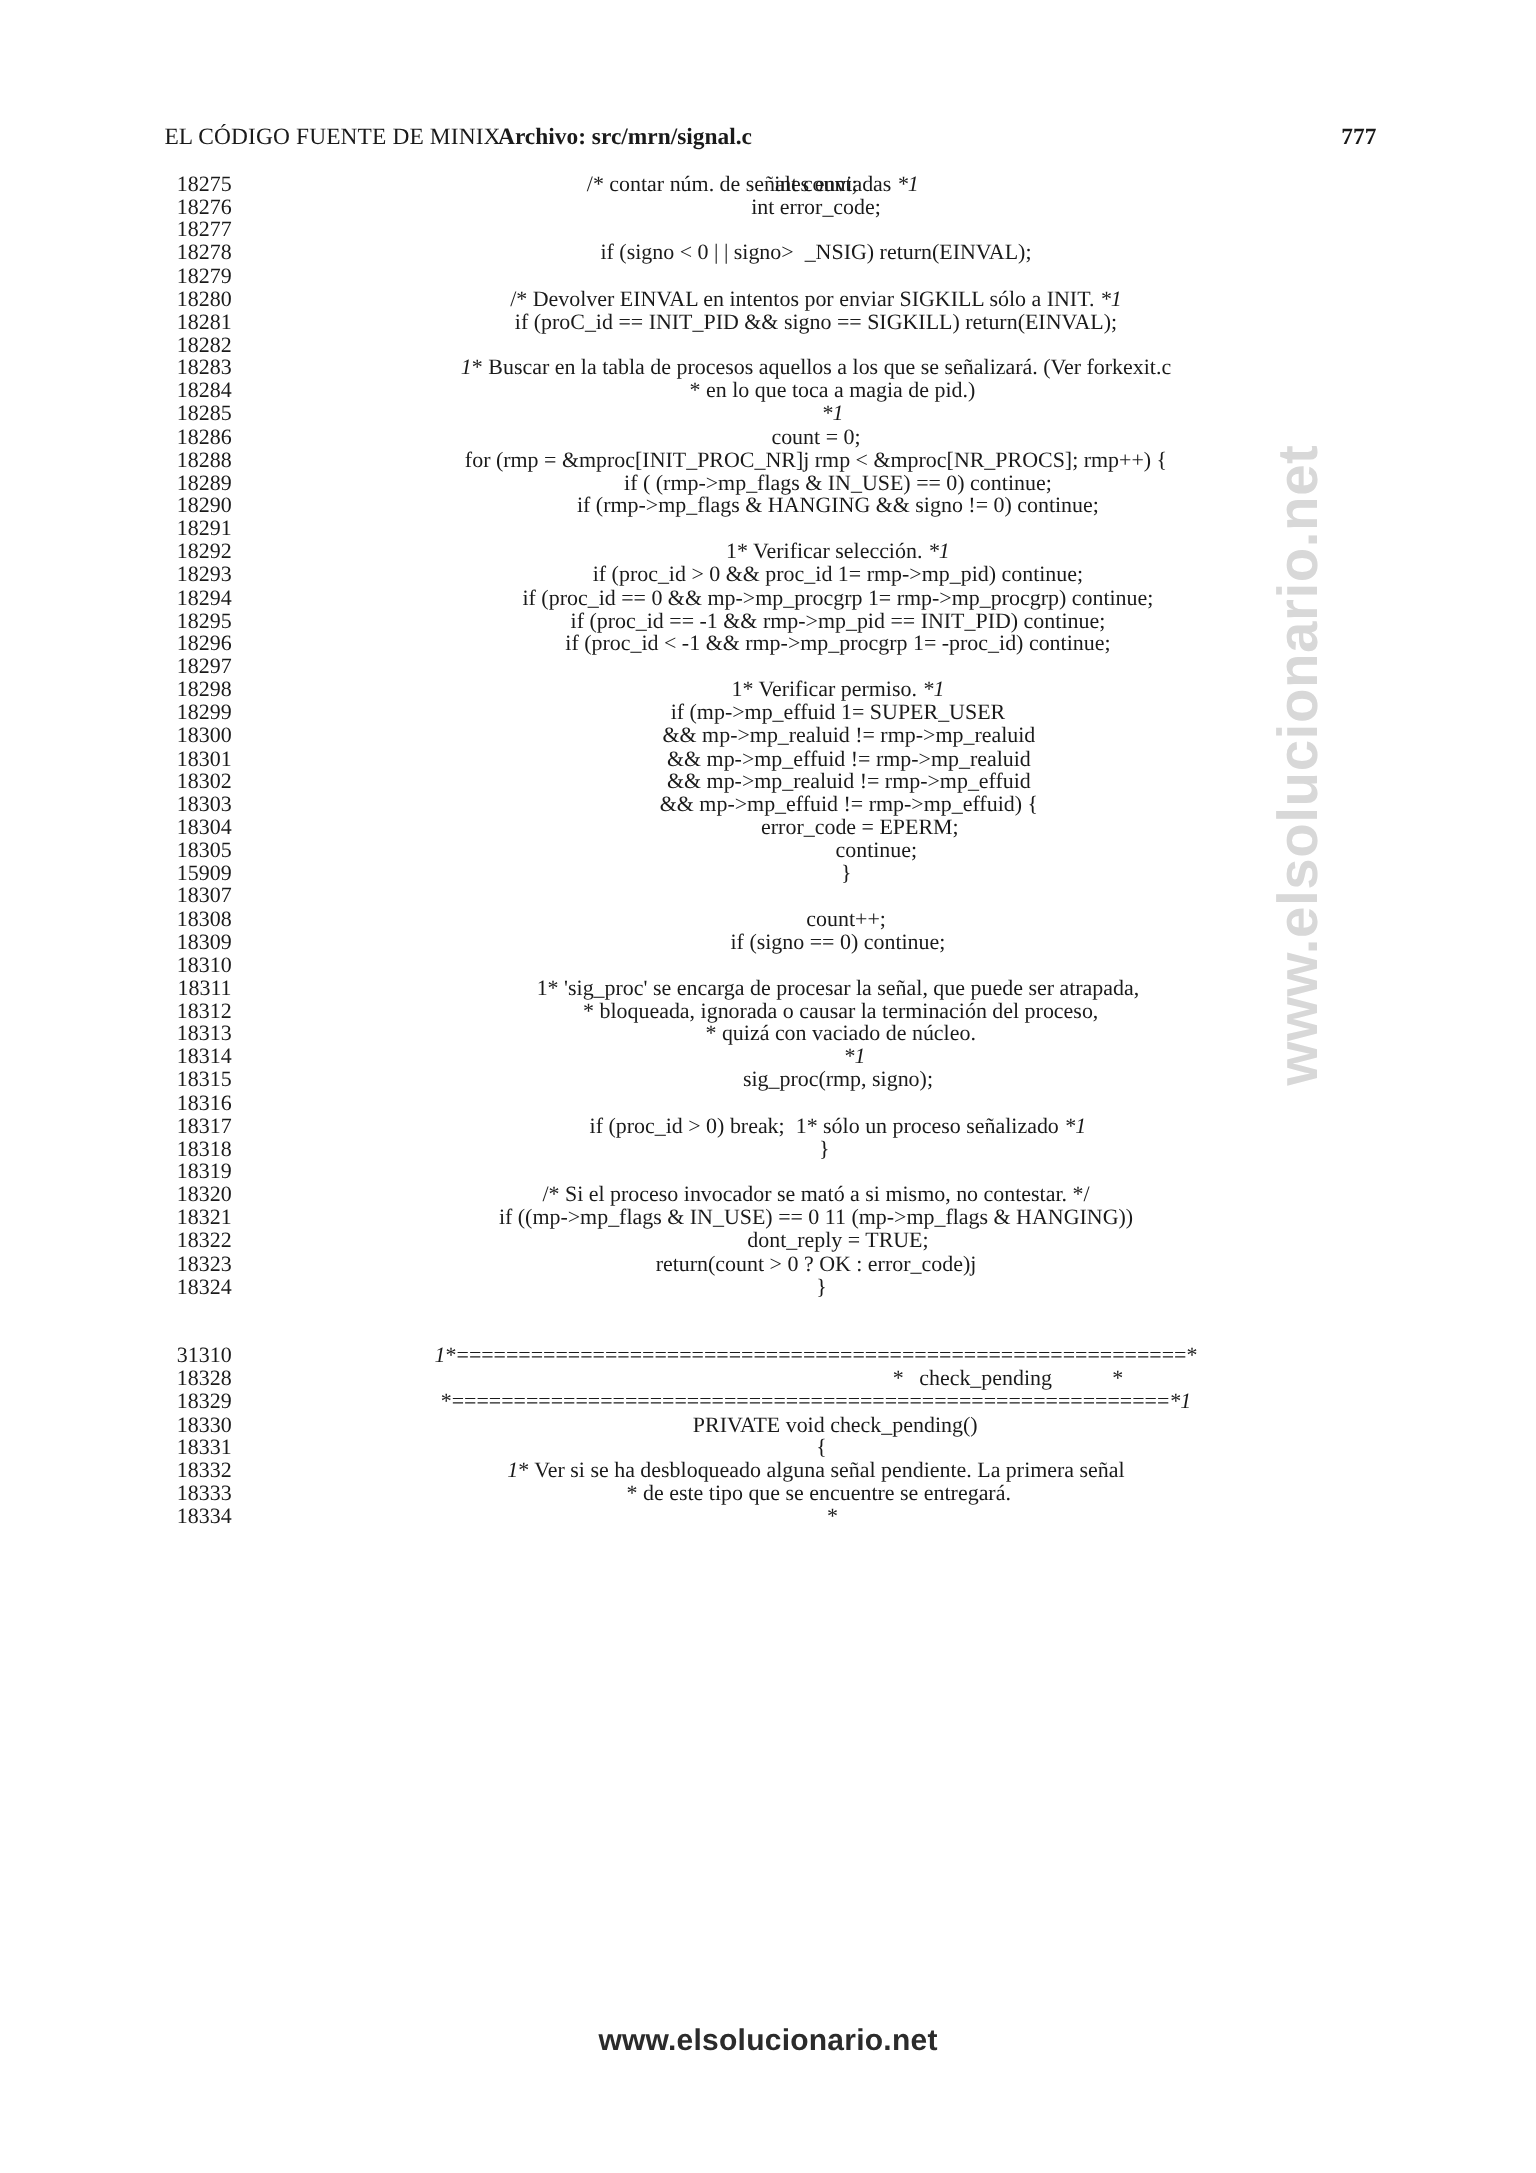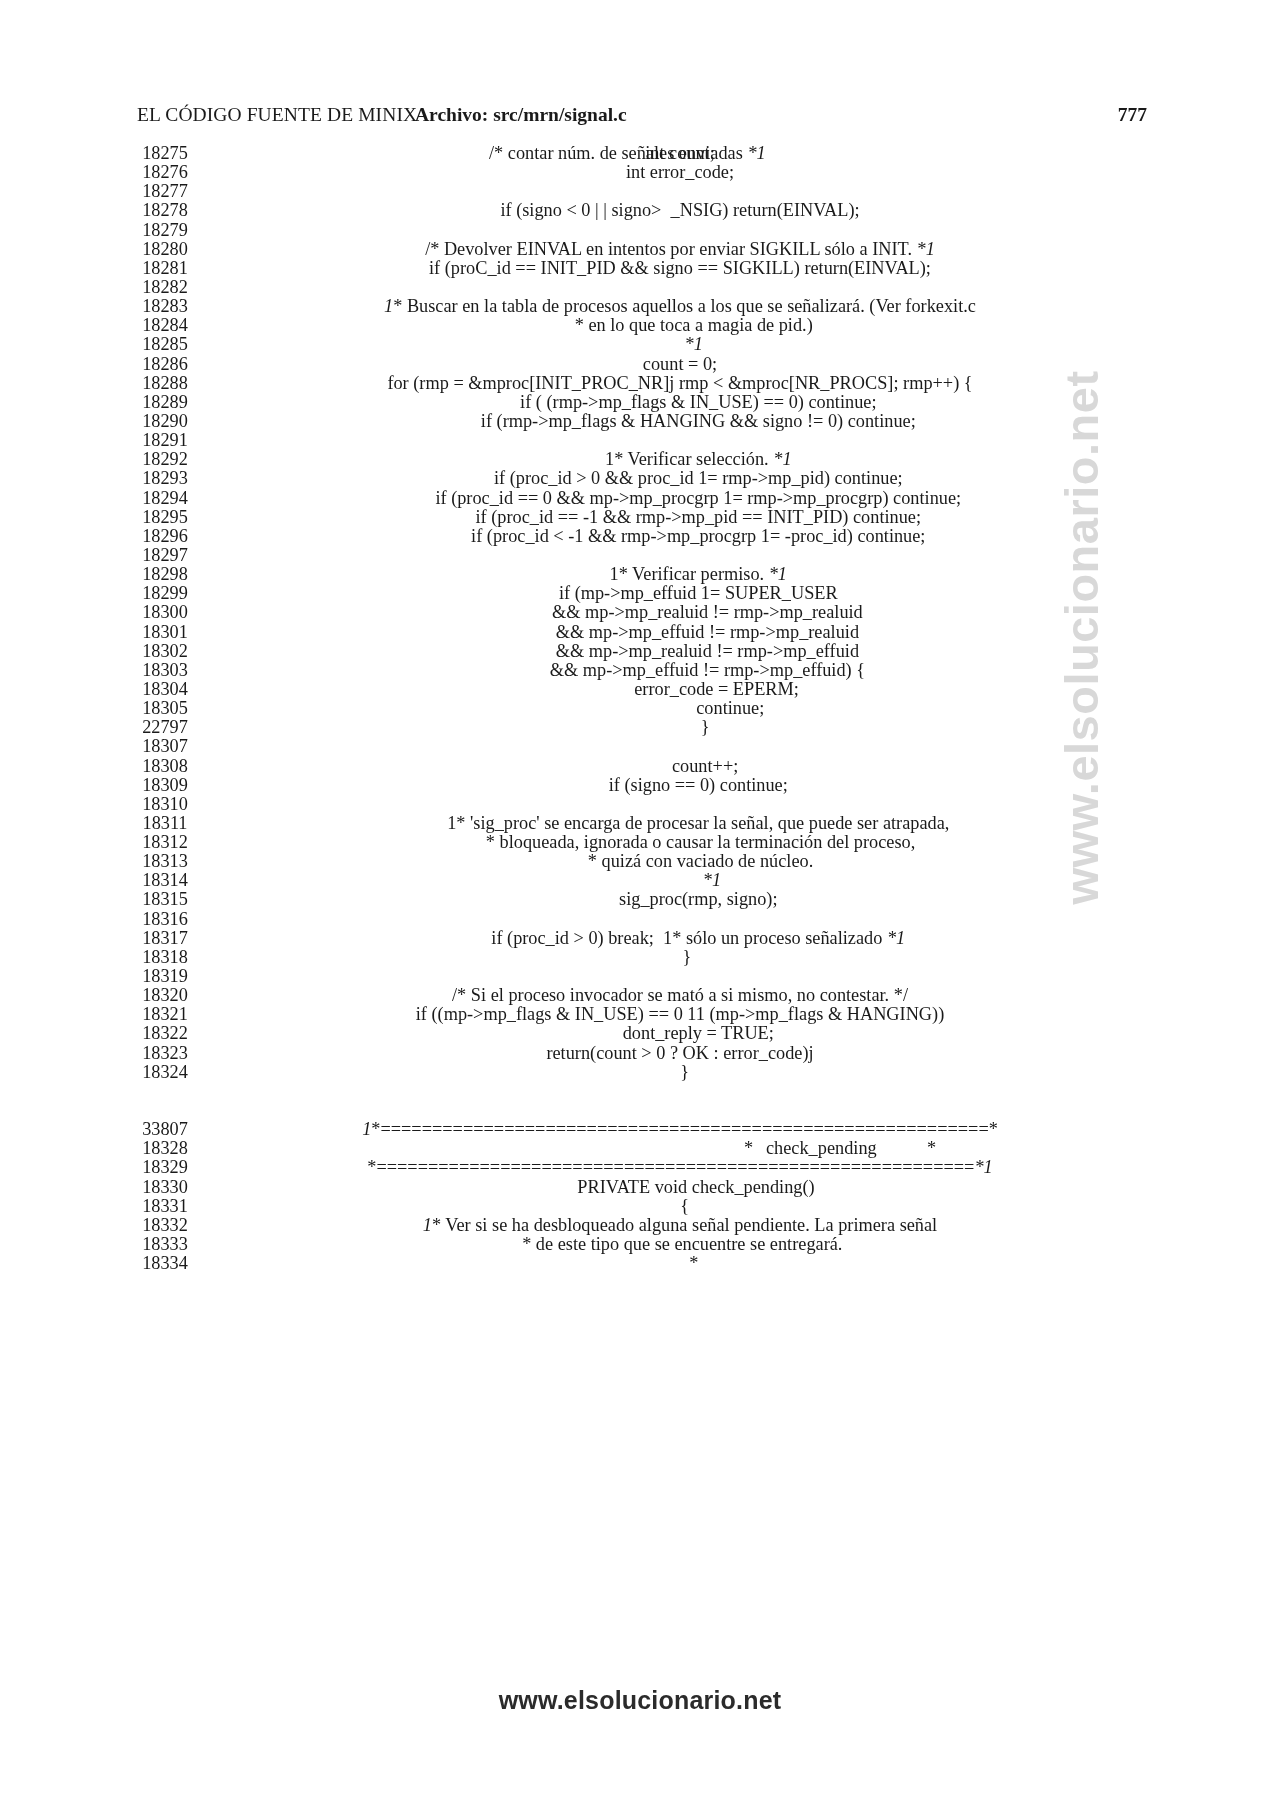--- a/index.html
+++ b/index.html
@@ -78,21 +78,21 @@
     display: flex;
     align-items: baseline;
     height: 19.15px;
     line-height: 19.15px;
     white-space: pre;
   }
   .lineno {
     flex: 0 0 auto;
     width: 56px;
     font-size: 18.3px;
-    text-align: center;
+    text-align: right;
     white-space: pre;
   }
   .codetext {
     flex: 1 1 auto;
     font-size: 18.3px;
     white-space: pre;
     position: relative;
     text-align: center;
   }
   .codetext .ital {
@@ -157,42 +157,42 @@
       <div class="code-row"><span class="lineno">18296</span><span class="codetext">        if (proc_id &lt; -1 &amp;&amp; rmp-&gt;mp_procgrp 1= -proc_id) continue;</span></div>
       <div class="code-row"><span class="lineno">18297</span><span class="codetext"></span></div>
       <div class="code-row"><span class="lineno">18298</span><span class="codetext">        1* Verificar permiso. <span class="ital">*1</span></span></div>
       <div class="code-row"><span class="lineno">18299</span><span class="codetext">        if (mp-&gt;mp_effuid 1= SUPER_USER</span></div>
       <div class="code-row"><span class="lineno">18300</span><span class="codetext">            &amp;&amp; mp-&gt;mp_realuid != rmp-&gt;mp_realuid</span></div>
       <div class="code-row"><span class="lineno">18301</span><span class="codetext">            &amp;&amp; mp-&gt;mp_effuid != rmp-&gt;mp_realuid</span></div>
       <div class="code-row"><span class="lineno">18302</span><span class="codetext">            &amp;&amp; mp-&gt;mp_realuid != rmp-&gt;mp_effuid</span></div>
       <div class="code-row"><span class="lineno">18303</span><span class="codetext">            &amp;&amp; mp-&gt;mp_effuid != rmp-&gt;mp_effuid) {</span></div>
       <div class="code-row"><span class="lineno">18304</span><span class="codetext">                error_code = EPERM;</span></div>
       <div class="code-row"><span class="lineno">18305</span><span class="codetext">                      continue;</span></div>
-      <div class="code-row"><span class="lineno">22797</span><span class="codetext">           }</span></div>
+      <div class="code-row"><span class="lineno">15909</span><span class="codetext">           }</span></div>
       <div class="code-row"><span class="lineno">18307</span><span class="codetext"></span></div>
       <div class="code-row"><span class="lineno">18308</span><span class="codetext">           count++;</span></div>
       <div class="code-row"><span class="lineno">18309</span><span class="codetext">        if (signo == 0) continue;</span></div>
       <div class="code-row"><span class="lineno">18310</span><span class="codetext"></span></div>
       <div class="code-row"><span class="lineno">18311</span><span class="codetext">        1* 'sig_proc' se encarga de procesar la señal, que puede ser atrapada,</span></div>
       <div class="code-row"><span class="lineno">18312</span><span class="codetext">         * bloqueada, ignorada o causar la terminación del proceso,</span></div>
       <div class="code-row"><span class="lineno">18313</span><span class="codetext">         * quizá con vaciado de núcleo.</span></div>
       <div class="code-row"><span class="lineno">18314</span><span class="codetext">              <span class="ital">*1</span></span></div>
       <div class="code-row"><span class="lineno">18315</span><span class="codetext">        sig_proc(rmp, signo);</span></div>
       <div class="code-row"><span class="lineno">18316</span><span class="codetext"></span></div>
       <div class="code-row"><span class="lineno">18317</span><span class="codetext">        if (proc_id &gt; 0) break;  1* sólo un proceso señalizado <span class="ital">*1</span></span></div>
       <div class="code-row"><span class="lineno">18318</span><span class="codetext">   }</span></div>
       <div class="code-row"><span class="lineno">18319</span><span class="codetext"></span></div>
       <div class="code-row"><span class="lineno">18320</span><span class="codetext">/* Si el proceso invocador se mató a si mismo, no contestar. */</span></div>
       <div class="code-row"><span class="lineno">18321</span><span class="codetext">if ((mp-&gt;mp_flags &amp; IN_USE) == 0 11 (mp-&gt;mp_flags &amp; HANGING))</span></div>
       <div class="code-row"><span class="lineno">18322</span><span class="codetext">        dont_reply = TRUE;</span></div>
       <div class="code-row"><span class="lineno">18323</span><span class="codetext">return(count &gt; 0 ? OK : error_code)j</span></div>
       <div class="code-row"><span class="lineno">18324</span><span class="codetext">  }</span></div>
       <div class="code-row"><span class="lineno"></span><span class="codetext"></span></div>
       <div class="code-row"><span class="lineno"></span><span class="codetext"></span></div>
-      <div class="code-row"><span class="lineno">33807</span><span class="codetext"><span class="ital">1</span>*===========================================================*</span></div>
+      <div class="code-row"><span class="lineno">31310</span><span class="codetext"><span class="ital">1</span>*===========================================================*</span></div>
       <div class="code-row"><span class="lineno">18328</span><span class="codetext">                              *<span class="trailer" style="left: 573px; top: 0px;">check_pending           *</span></span></div>
       <div class="code-row"><span class="lineno">18329</span><span class="codetext">*==========================================================<span class="ital">*1</span></span></div>
       <div class="code-row"><span class="lineno">18330</span><span class="codetext">       PRIVATE void check_pending()</span></div>
       <div class="code-row"><span class="lineno">18331</span><span class="codetext">  {</span></div>
       <div class="code-row"><span class="lineno">18332</span><span class="codetext"><span class="ital">1</span>* Ver si se ha desbloqueado alguna señal pendiente. La primera señal</span></div>
       <div class="code-row"><span class="lineno">18333</span><span class="codetext"> * de este tipo que se encuentre se entregará.</span></div>
       <div class="code-row"><span class="lineno">18334</span><span class="codetext">      *</span></div>
     </div>
 
   <div class="footer">

